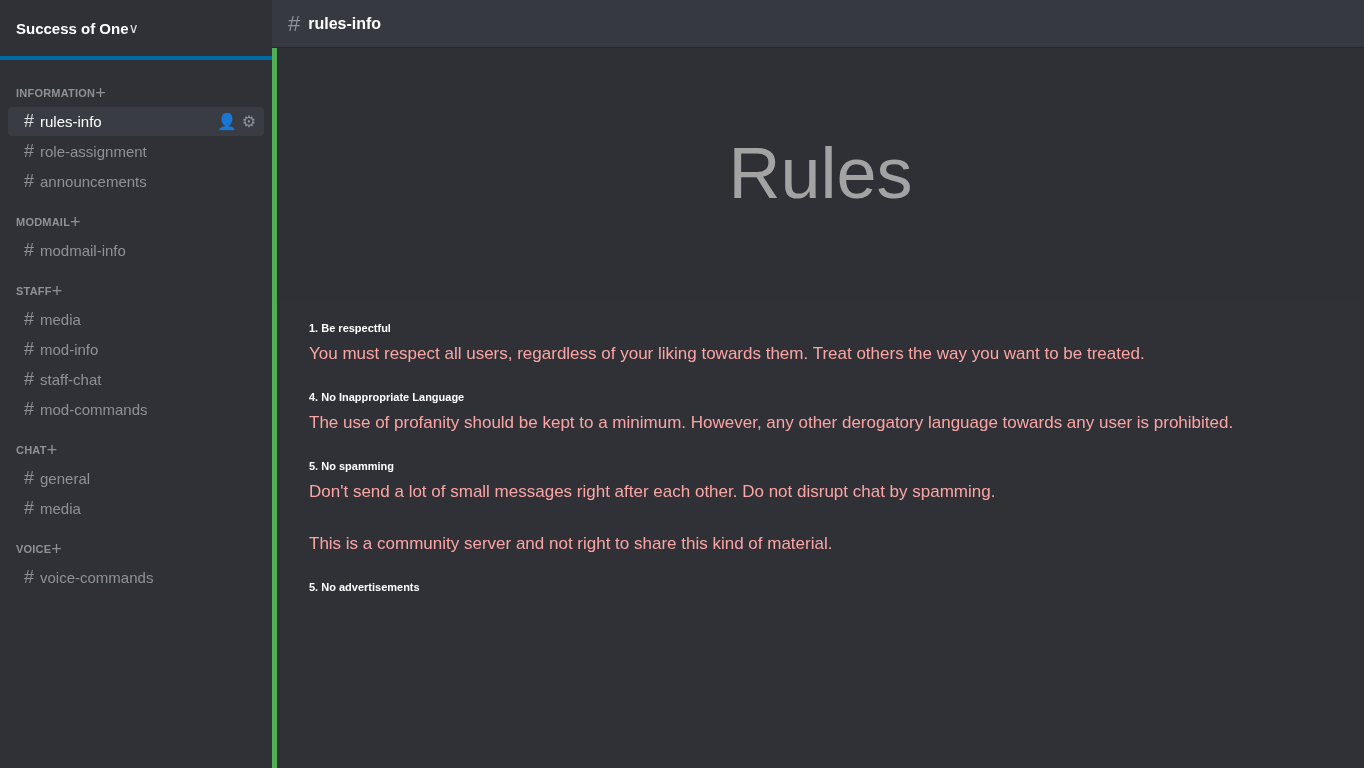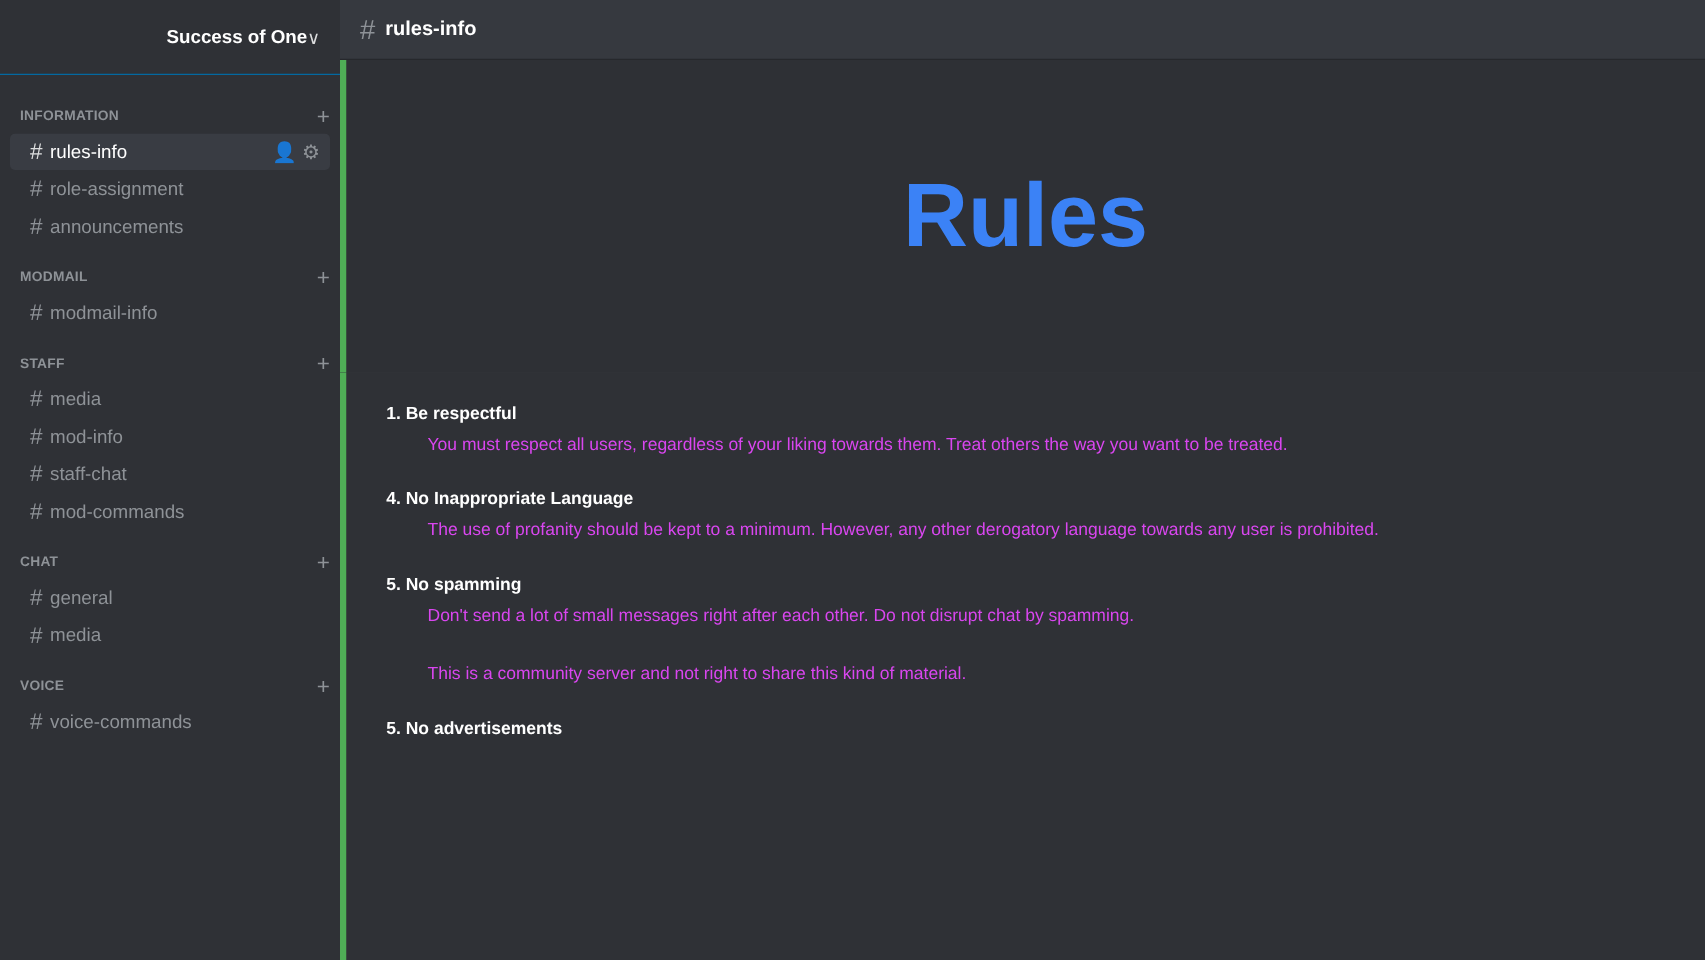--- a/index.html
+++ b/index.html
@@ -24,23 +24,23 @@
       overflow-y: auto;
       overflow-x: hidden;
     }
 
     #server-header {
       height: 60px;
       min-height: 60px;
       background: #2f3136;
       display: flex;
       align-items: center;
-      justify-content: flex-end;
+      justify-content: flex-start;
       padding: 0 16px;
-      border-bottom: 1px solid #0369a1;
+      border-bottom: 4px solid #0369a1;
       cursor: pointer;
     }
 
     #server-name {
       font-size: 15px;
       font-weight: 700;
       color: #fff;
       white-space: nowrap;
       overflow: hidden;
       text-overflow: ellipsis;
@@ -53,24 +53,23 @@
     }
 
     .channel-list {
       flex: 1;
       padding: 8px 0;
     }
 
     .category-header {
       display: flex;
       align-items: center;
-      justify-content: space-between;
+      justify-content: flex-start;
       padding: 16px 8px 4px 16px;
       cursor: pointer;
-      gap: 37px;
     }
 
     .category-label {
       font-size: 11px;
       font-weight: 700;
       color: #8e9297;
       letter-spacing: 0.02em;
       text-transform: uppercase;
     }
 
@@ -179,50 +178,49 @@
       background: #2e3035;
       position: relative;
       display: flex;
       align-items: center;
       justify-content: center;
       border-left: 5px solid #4fae56;
     }
 
     .banner-title {
       font-size: 72px;
-      font-weight: 700;
-      color: #3b82f6;
+      font-weight: 400;
+      color: #a3a3a3;
       text-align: center;
     }
 
     
     .rules-content {
       background: #2f3136;
       margin: 0;
       padding: 24px 32px;
       flex: 1;
       border-left: 5px solid #4fae56;
     }
 
     .rule-item {
       margin-bottom: 24px;
     }
 
     .rule-title {
-      font-size: 14px;
+      font-size: 11px;
       font-weight: 700;
       color: #fff;
       margin-bottom: 6px;
     }
 
     .rule-description {
-      font-size: 14px;
-      color: #d946ef;
+      font-size: 17px;
+      color: #fca5a5;
       line-height: 1.6;
-      margin-left: 33px;
     }
 
     
     #sidebar::-webkit-scrollbar,
     #content-area::-webkit-scrollbar {
       width: 8px;
     }
     #sidebar::-webkit-scrollbar-track,
     #content-area::-webkit-scrollbar-track {
       background: transparent;

